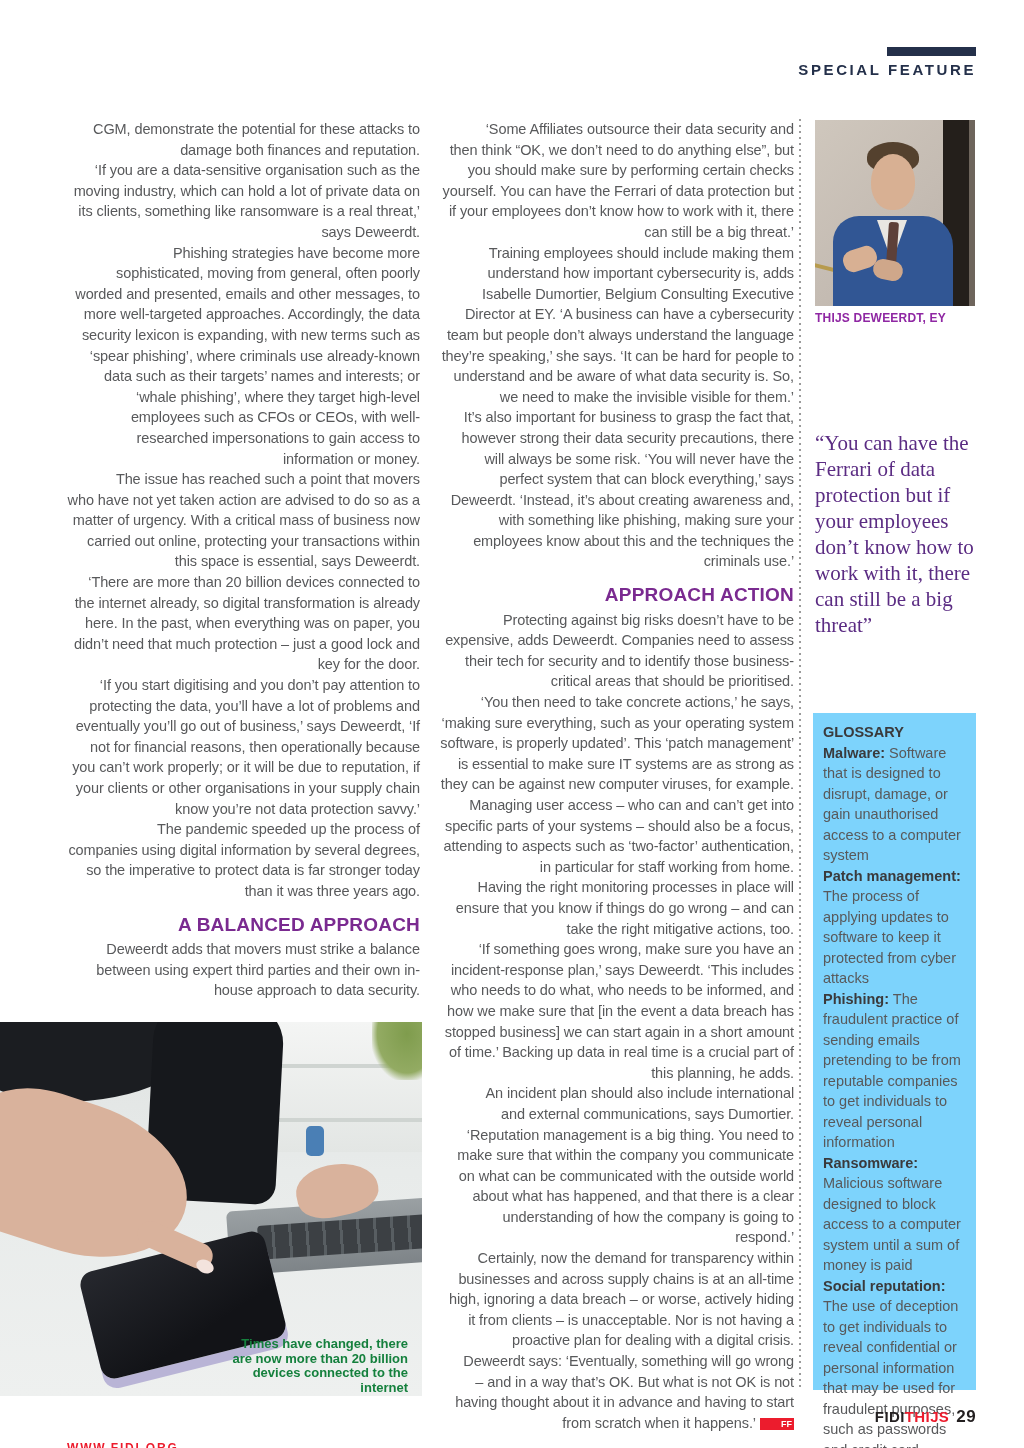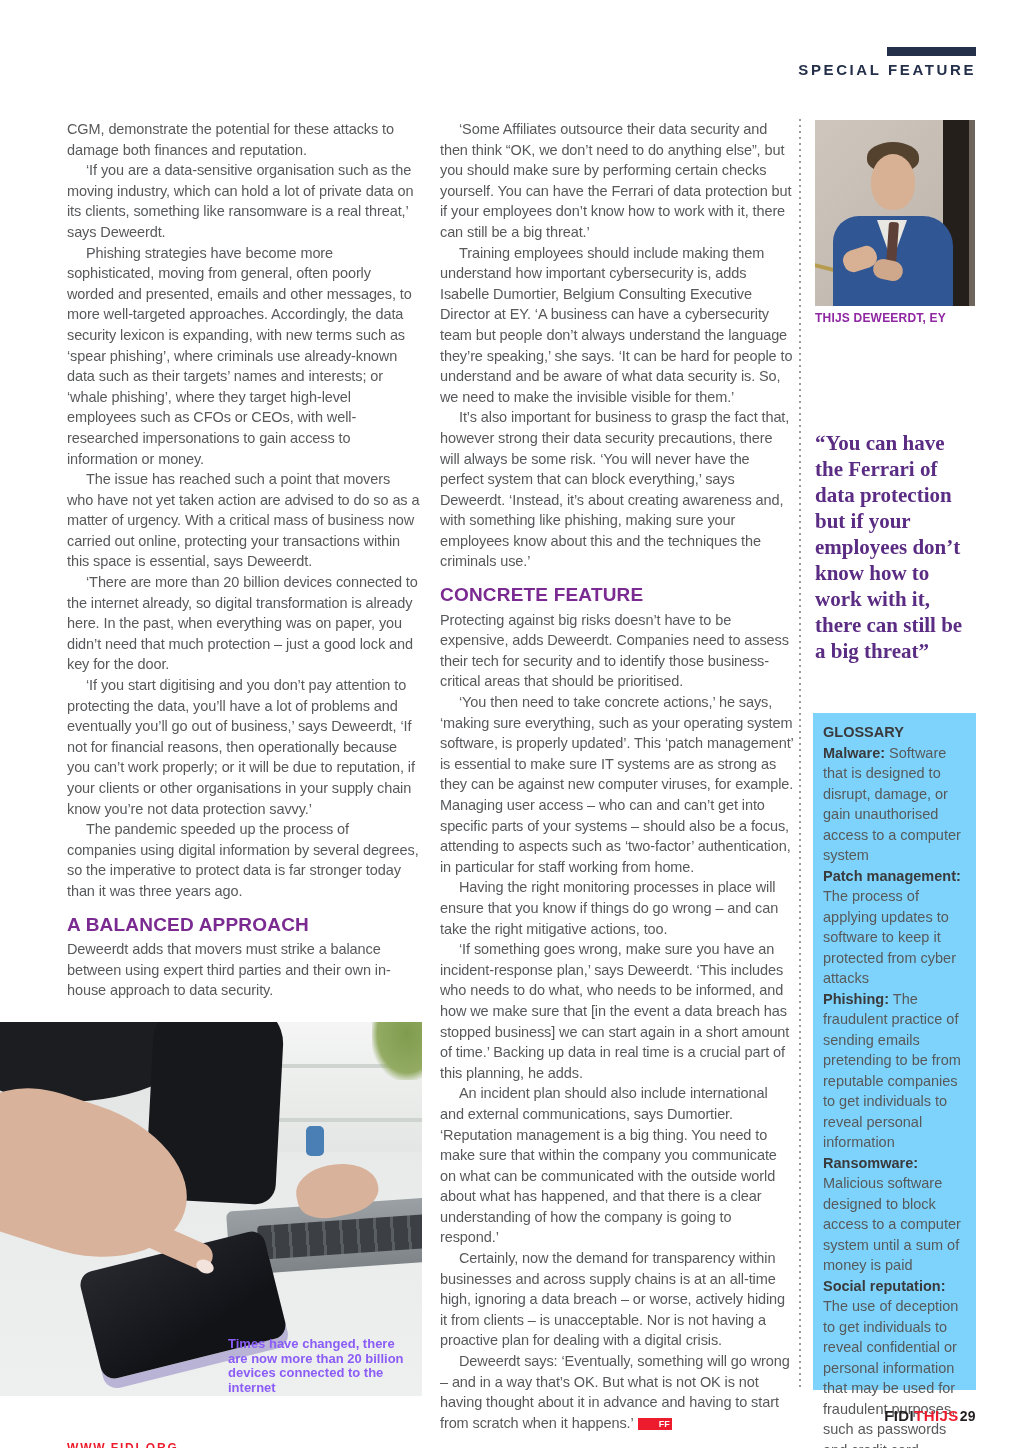--- a/index.html
+++ b/index.html
@@ -6,21 +6,21 @@
   .page{position:relative;width:1024px;height:1448px;background:#ffffff;overflow:hidden;
         font-family:"Liberation Sans",sans-serif;}
 
   
   .hdr-bar{position:absolute;left:887px;top:47px;width:89px;height:9px;background:#24304a;}
   .hdr-label{position:absolute;right:48px;top:61px;font-size:15px;font-weight:bold;
              letter-spacing:2.6px;color:#24304a;}
 
   
   .col{position:absolute;top:119px;width:353px;color:#58595b;font-size:14.5px;
-       line-height:20.6px;letter-spacing:-0.1px;}
+       line-height:20.6px;letter-spacing:-0.1px;text-align:right;}
   .col1{left:67px;}
   .col2{left:440px;width:354px;}
   .col p{margin:0;}
   .col p.ind{text-indent:19px;}
   .sec-head{margin:13px 0 4px 0;font-size:19px;font-weight:bold;color:#7a2a90;
             letter-spacing:0.2px;}
 
   
   .divider{position:absolute;left:799px;top:119px;width:2px;height:1271px;
            background:repeating-linear-gradient(to bottom,#9b9b9b 0 2px,transparent 2px 6px);}
@@ -43,21 +43,21 @@
   .p-hair{position:absolute;left:52px;top:22px;width:52px;height:30px;border-radius:50% 50% 40% 40%;
           background:#54412e;}
   .p-hand{position:absolute;left:28px;top:128px;width:34px;height:22px;border-radius:10px;
           background:#d8b093;transform:rotate(-18deg);}
   .p-hand2{position:absolute;left:58px;top:140px;width:30px;height:20px;border-radius:10px;
            background:#cfa78a;transform:rotate(12deg);}
   .portrait-cap{position:absolute;left:815px;top:311px;width:161px;font-size:12px;font-weight:bold;
                 color:#8f27a3;letter-spacing:0.2px;}
 
   .pull-quote{position:absolute;left:815px;top:430px;width:162px;
-              font-family:"Liberation Serif",serif;font-weight:bold;color:#5b2c83;
+              font-family:"Liberation Serif",serif;font-weight:normal;color:#5b2c83;
               font-size:21px;line-height:26px;}
 
   .glossary{position:absolute;left:813px;top:713px;width:163px;height:677px;background:#7dd3fc;
             box-sizing:border-box;padding:9px 10px;}
   .gl-title{font-size:14.5px;font-weight:bold;color:#3a3a3c;line-height:20.5px;}
   .gl-body{font-size:14.5px;line-height:20.5px;color:#58595b;}
   .gl-term{font-weight:bold;color:#3a3a3c;}
 
   
   .photo{position:absolute;left:0;top:1022px;width:422px;height:374px;overflow:hidden;
@@ -83,34 +83,34 @@
              background:#d9b29c;transform:rotate(-12deg);}
   .ph-arm-l{position:absolute;left:-40px;top:80px;width:230px;height:150px;border-radius:40% 60% 60% 30%;
             background:#d9b29c;transform:rotate(18deg);}
   .ph-finger{position:absolute;left:135px;top:210px;width:80px;height:26px;border-radius:13px;
              background:#d9b29c;transform:rotate(24deg);}
   .ph-nail{position:absolute;left:196px;top:238px;width:18px;height:13px;border-radius:50%;
            background:#f3e3dd;transform:rotate(24deg);}
   .ph-phone{position:absolute;left:88px;top:228px;width:190px;height:110px;border-radius:14px;
             background:linear-gradient(160deg,#26282e 0%,#121317 70%);transform:rotate(-14deg);
             box-shadow:0 10px 0 #b9b4d6;}
-  .photo-cap{position:absolute;left:228px;top:1337px;width:180px;text-align:left;
-             font-size:13px;line-height:14.5px;font-weight:bold;color:#8b5cf6;}
+  .photo-cap{position:absolute;left:228px;top:1337px;width:180px;text-align:right;
+             font-size:13px;line-height:14.5px;font-weight:bold;color:#15803d;}
 
   
   .ff{display:inline-block;background:#ec1c2d;color:#ffffff;font-size:9px;font-weight:bold;
       line-height:12px;padding:0 2px;margin-left:4px;vertical-align:1px;letter-spacing:0;}
 
   
   .footer-left{position:absolute;left:67px;top:1441px;font-size:12px;font-weight:bold;
                letter-spacing:1.8px;color:#ec1c2d;}
   .footer-right{position:absolute;right:48px;top:1407px;font-size:15px;font-weight:bold;
                 color:#231f20;letter-spacing:0.4px;}
   .footer-right .focus{color:#ec1c2d;}
-  .footer-right .pageno{font-size:14px;margin-left:1px;}
+  .footer-right .pageno{font-size:17px;margin-left:7px;}
 </style>
 </head>
 <body>
 
 <div class="page">
 
   <div class="hdr-bar"></div>
   <div class="hdr-label">SPECIAL FEATURE</div>
 
   <div class="col col1">
@@ -122,21 +122,21 @@
     <p class="ind">‘If you start digitising and you don’t pay attention to protecting the data, you’ll have a lot of problems and eventually you’ll go out of business,’ says Deweerdt, ‘If not for financial reasons, then operationally because you can’t work properly; or it will be due to reputation, if your clients or other organisations in your supply chain know you’re not data protection savvy.’</p>
     <p class="ind">The pandemic speeded up the process of companies using digital information by several degrees, so the imperative to protect data is far stronger today than it was three years ago.</p>
     <h2 class="sec-head">A BALANCED APPROACH</h2>
     <p>Deweerdt adds that movers must strike a balance between using expert third parties and their own in-house approach to data security.</p>
   </div>
 
   <div class="col col2">
     <p class="ind">‘Some Affiliates outsource their data security and then think “OK, we don’t need to do anything else”, but you should make sure by performing certain checks yourself. You can have the Ferrari of data protection but if your employees don’t know how to work with it, there can still be a big threat.’</p>
     <p class="ind">Training employees should include making them understand how important cybersecurity is, adds Isabelle Dumortier, Belgium Consulting Executive Director at EY. ‘A business can have a cybersecurity team but people don’t always understand the language they’re speaking,’ she says. ‘It can be hard for people to understand and be aware of what data security is. So, we need to make the invisible visible for them.’</p>
     <p class="ind">It’s also important for business to grasp the fact that, however strong their data security precautions, there will always be some risk. ‘You will never have the perfect system that can block everything,’ says Deweerdt. ‘Instead, it’s about creating awareness and, with something like phishing, making sure your employees know about this and the techniques the criminals use.’</p>
-    <h2 class="sec-head">CONCRETE FEATURE</h2>
+    <h2 class="sec-head">APPROACH ACTION</h2>
     <p>Protecting against big risks doesn’t have to be expensive, adds Deweerdt. Companies need to assess their tech for security and to identify those business-critical areas that should be prioritised.</p>
     <p class="ind">‘You then need to take concrete actions,’ he says, ‘making sure everything, such as your operating system software, is properly updated’. This ‘patch management’ is essential to make sure IT systems are as strong as they can be against new computer viruses, for example. Managing user access – who can and can’t get into specific parts of your systems – should also be a focus, attending to aspects such as ‘two-factor’ authentication, in particular for staff working from home.</p>
     <p class="ind">Having the right monitoring processes in place will ensure that you know if things do go wrong – and can take the right mitigative actions, too.</p>
     <p class="ind">‘If something goes wrong, make sure you have an incident-response plan,’ says Deweerdt. ‘This includes who needs to do what, who needs to be informed, and how we make sure that [in the event a data breach has stopped business] we can start again in a short amount of time.’ Backing up data in real time is a crucial part of this planning, he adds.</p>
     <p class="ind">An incident plan should also include international and external communications, says Dumortier. ‘Reputation management is a big thing. You need to make sure that within the company you communicate on what can be communicated with the outside world about what has happened, and that there is a clear understanding of how the company is going to respond.’</p>
     <p class="ind">Certainly, now the demand for transparency within businesses and across supply chains is at an all-time high, ignoring a data breach – or worse, actively hiding it from clients – is unacceptable. Nor is not having a proactive plan for dealing with a digital crisis.</p>
     <p class="ind"><span>Deweerdt says: ‘Eventually, something will go wrong – and in a way that’s OK. But what is not OK is not having thought about it in advance and having to start from scratch when it happens.’</span><span class="ff">FF</span></p>
   </div>
 
   <div class="divider"></div>

